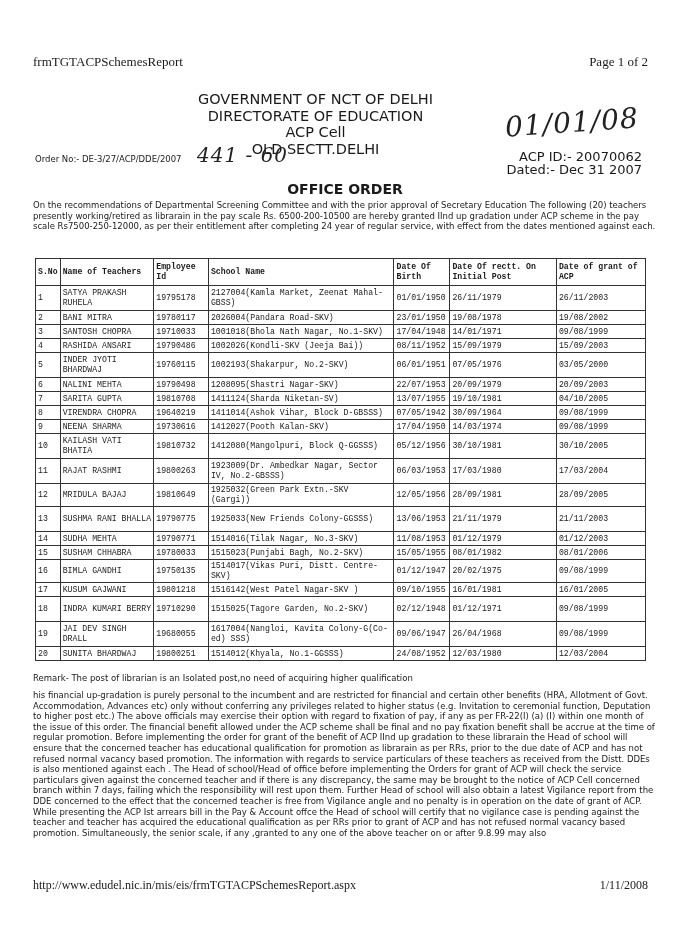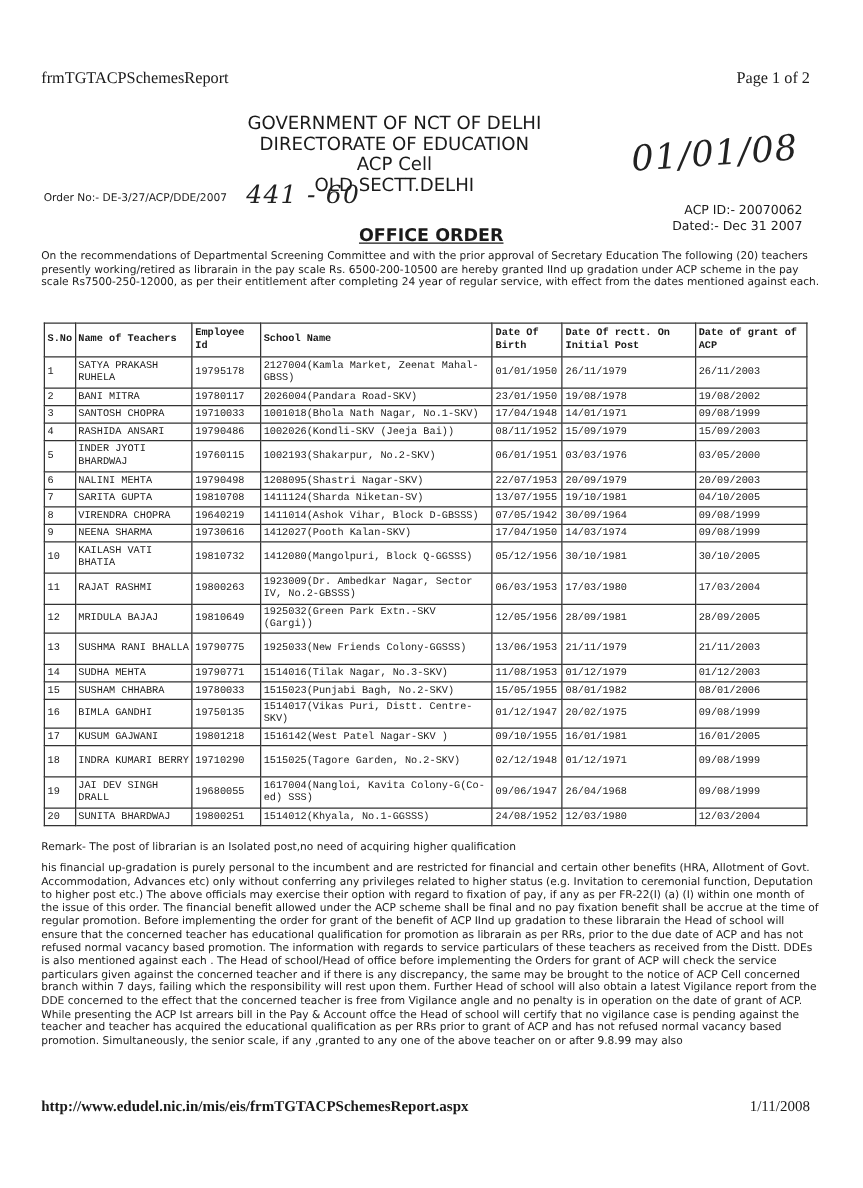--- a/index.html
+++ b/index.html
@@ -7,31 +7,31 @@
   .serif { font-family: "Liberation Serif", "DejaVu Serif", serif; margin-top: 12px; }
   .sans { font-family: "DejaVu Sans", "Liberation Sans", sans-serif; }
   .abs { position: absolute; }
   .hdr-left { left: 33px; top: 42px; font-size: 13px; }
   .hdr-right { right: 42px; top: 42px; font-size: 13px; }
   .gov { left: 0; width: 631px; top: 91px; text-align: center; font-size: 14.5px; line-height: 16.5px; }
   .order-no { left: 35px; top: 154px; font-size: 8.5px; }
   .hand { font-family: "DejaVu Serif", serif; font-style: italic; color: #222; }
   .hand1 { left: 197px; top: 143px; font-size: 20px; letter-spacing: 1px; }
   .hand2 { left: 505px; top: 106px; font-size: 28px; letter-spacing: 1px; transform: rotate(-4deg); }
-  .acpid { right: 48px; top: 162px; font-size: 10px; text-align: right; line-height: 13px; }
-  .office { left: 0; width: 690px; top: 181px; text-align: center; font-size: 14px; font-weight: bold; text-decoration: underline; }
+  .acpid { right: 48px; top: 150px; font-size: 13px; text-align: right; line-height: 13px; }
+  .office { left: 0; width: 690px; top: 181px; text-align: center; font-size: 14px; font-weight: bold; }
   .intro { left: 33px; top: 200px; width: 625px; font-size: 8.5px; line-height: 10.5px; }
   table.grid { position: absolute; left: 35px; top: 258px; width: 611px; border-collapse: collapse; font-family: Liberation Mono, monospace; font-size: 8.2px; }
   table.grid th, table.grid td { border: 1px solid #333; padding: 1px 2px; text-align: left; vertical-align: middle; line-height: 10px; }
   table.grid th { font-weight: bold; height: 24px; }
   table.grid td { height: 11px; }
   table.grid tr.tall td { height: 22px; }
   .remark { left: 33px; top: 673px; font-size: 8.5px; }
   .body-text { left: 33px; top: 690px; width: 625px; font-size: 8.5px; line-height: 10.6px; }
-  .ftr-left { left: 33px; top: 866px; font-size: 12px; font-weight: bold; }
+  .ftr-left { left: 33px; top: 866px; font-size: 12px; }
   .ftr-right { right: 42px; top: 866px; font-size: 12px; }
 </style>
 </head>
 <body>
 
 <div class="abs serif hdr-left">frmTGTACPSchemesReport</div>
 <div class="abs serif hdr-right">Page 1 of 2</div>
 
 <div class="abs sans gov">
   <div>GOVERNMENT OF NCT OF DELHI</div>
@@ -109,21 +109,21 @@
         <td>08/11/1952</td>
         <td>15/09/1979</td>
         <td>15/09/2003</td>
       </tr>
       <tr class="tall">
         <td>5</td>
         <td>INDER JYOTI BHARDWAJ</td>
         <td>19760115</td>
         <td>1002193(Shakarpur, No.2-SKV)</td>
         <td>06/01/1951</td>
-        <td>03/03/1976</td>
+        <td>07/05/1976</td>
         <td>03/05/2000</td>
       </tr>
       <tr>
         <td>6</td>
         <td>NALINI MEHTA</td>
         <td>19790498</td>
         <td>1208095(Shastri Nagar-SKV)</td>
         <td>22/07/1953</td>
         <td>20/09/1979</td>
         <td>20/09/2003</td>

